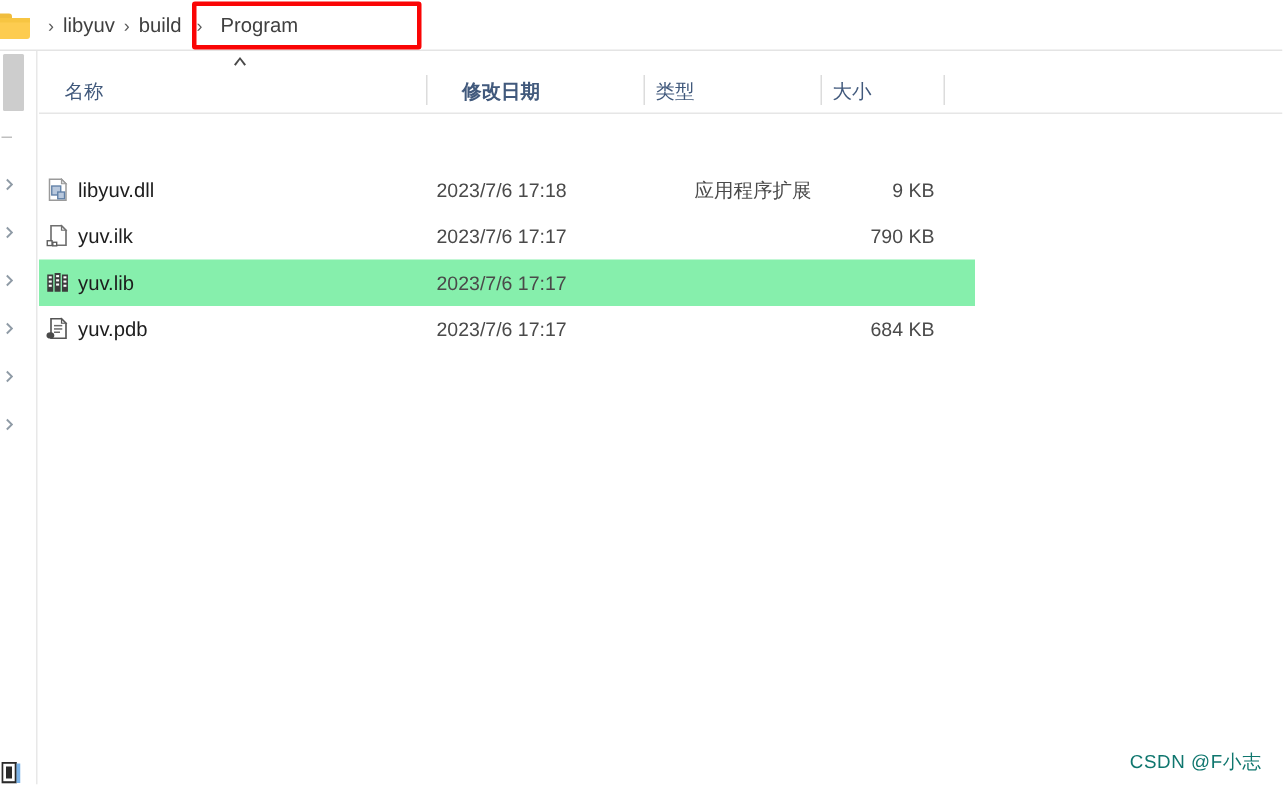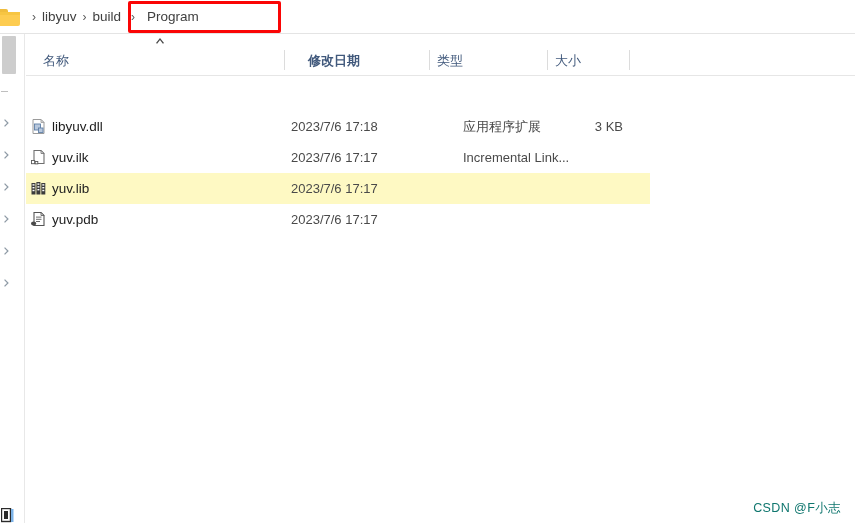--- a/index.html
+++ b/index.html
@@ -152,21 +152,21 @@
   #sort-caret svg { display: block; }
 
   
   .file-row {
     position: absolute;
     left: 0;
     width: 624px;
     height: 31px;
   }
   .file-row.selected {
-    background: #fef9c3;
+    background: #86efac;
     text-decoration: underline;
   }
   .row-icon {
     position: absolute;
     left: 4px; top: 7px;
     width: 17px; height: 17px;
   }
   .row-icon svg { display: block; }
   .row-name {
     position: absolute;
@@ -314,35 +314,35 @@
       <svg width="17" height="17" viewBox="0 0 17 17">
         <path d="M3 1.5 H11 L14 4.5 V15.5 H3 Z" fill="#ffffff" stroke="#9a9a9a" stroke-width="1"></path>
         <path d="M11 1.5 V4.5 H14 Z" fill="#e0e0e0" stroke="#9a9a9a" stroke-width="0.8"></path>
         <rect x="4.5" y="6" width="6" height="6" fill="#b8c8dd" stroke="#5f7fa6" stroke-width="0.9"></rect>
         <rect x="8.5" y="10" width="4.5" height="4.5" fill="#b8c8dd" stroke="#5f7fa6" stroke-width="0.9"></rect>
       </svg>
     </span>
     <span class="row-name">libyuv.dll</span>
     <span class="row-date">2023/7/6 17:18</span>
     <span class="row-type">应用程序扩展</span>
-    <span class="row-size">3 KB</span>
+    <span class="row-size">9 KB</span>
   </div>
 
   <div class="file-row" style="top:108px;">
     <span class="row-icon">
       <svg width="17" height="17" viewBox="0 0 17 17">
         <path d="M4 1.5 H11 L14 4.5 V14.5 H4 Z" fill="#ffffff" stroke="#6f6f6f" stroke-width="1.1"></path>
         <path d="M11 1.5 V4.5 H14 Z" fill="#e8e8e8" stroke="#6f6f6f" stroke-width="0.8"></path>
         <rect x="1.5" y="11.5" width="3.2" height="3.2" fill="#ffffff" stroke="#5a5a5a" stroke-width="0.9"></rect>
         <rect x="5.2" y="12.5" width="2.6" height="2.4" fill="#ffffff" stroke="#5a5a5a" stroke-width="0.9"></rect>
       </svg>
     </span>
     <span class="row-name">yuv.ilk</span>
     <span class="row-date">2023/7/6 17:17</span>
-    <span class="row-type">Incremental Link...</span>
+    <span class="row-size">790 KB</span>
   </div>
 
   <div class="file-row selected" style="top:139px;">
     <span class="row-icon">
       <svg width="17" height="17" viewBox="0 0 17 17">
         <rect x="1.5" y="3" width="4" height="11.5" fill="#3c3c3c"></rect>
         <rect x="2.5" y="4.2" width="2" height="1.4" fill="#ffffff"></rect>
         <rect x="2.5" y="7" width="2" height="1.4" fill="#ffffff"></rect>
         <rect x="2.5" y="9.8" width="2" height="1.4" fill="#ffffff"></rect>
         <rect x="6.4" y="2" width="4" height="12.5" fill="#3c3c3c"></rect>
@@ -365,20 +365,21 @@
         <path d="M4 1.5 H11 L14 4.5 V14.5 H4 Z" fill="#ffffff" stroke="#555555" stroke-width="1.1"></path>
         <path d="M11 1.5 V4.5 H14 Z" fill="#e3e3e3" stroke="#555555" stroke-width="0.8"></path>
         <rect x="6" y="5.6" width="5.5" height="1" fill="#6b6b6b"></rect>
         <rect x="6" y="7.8" width="5.5" height="1" fill="#6b6b6b"></rect>
         <rect x="6" y="10" width="4" height="1" fill="#6b6b6b"></rect>
         <ellipse cx="3.6" cy="12.6" rx="2.6" ry="2.1" fill="#4a4a4a"></ellipse>
       </svg>
     </span>
     <span class="row-name">yuv.pdb</span>
     <span class="row-date">2023/7/6 17:17</span>
+    <span class="row-size">684 KB</span>
   </div>
 
 </div>
 
 <span id="taskbar-stray-icon">
   <svg width="13" height="15" viewBox="0 0 13 15">
     <rect x="0.5" y="0.5" width="9" height="13" fill="#ffffff" stroke="#2a2a2a" stroke-width="1.4"></rect>
     <rect x="3" y="3" width="4" height="8" fill="#2a2a2a"></rect>
     <rect x="10" y="1" width="2.5" height="13" fill="#7cb3e8"></rect>
   </svg>

